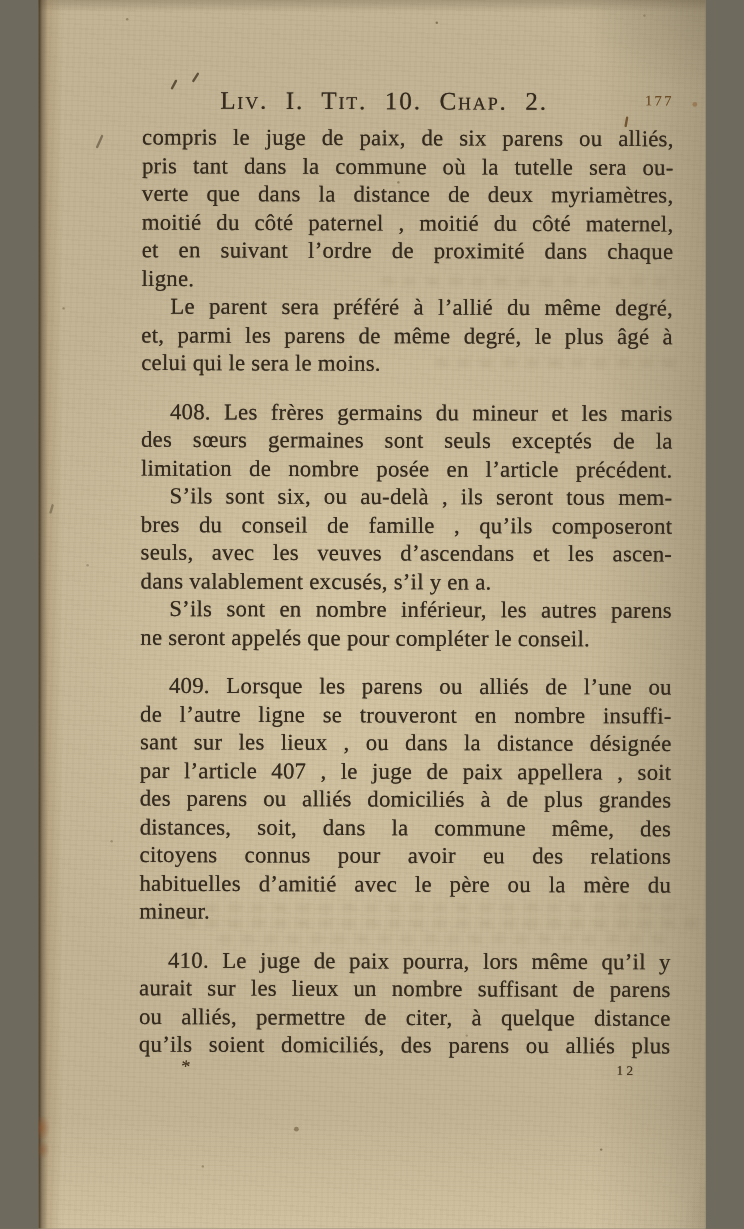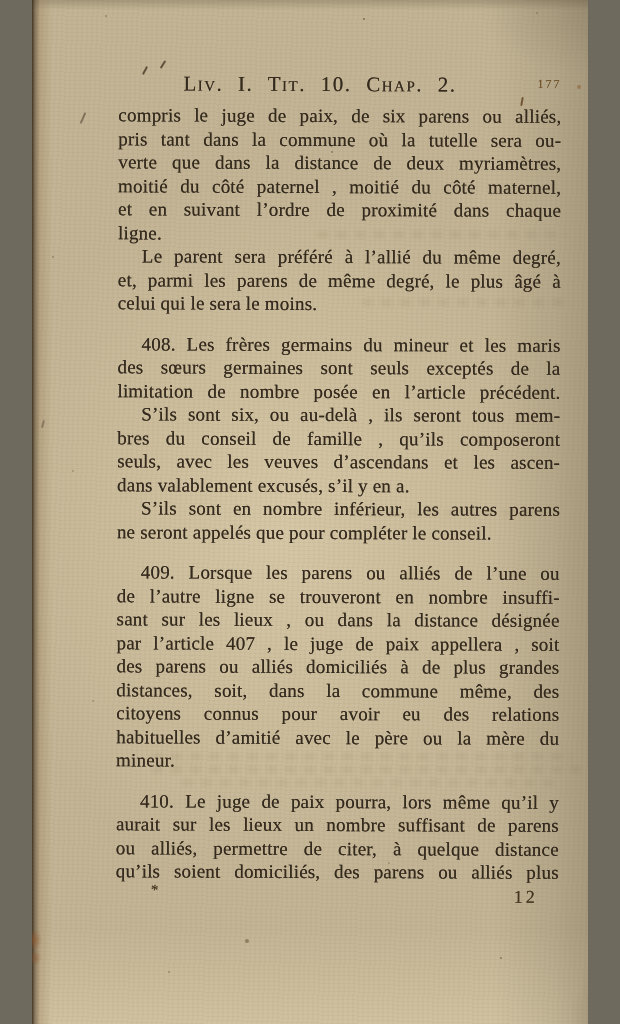--- a/index.html
+++ b/index.html
@@ -44,21 +44,21 @@
   .para{margin:0;}
   .para.spaced{margin-top:17px;}
   .para.indent .line:first-child{text-indent:24px;}
   .line{height:23.5px;line-height:23.5px;white-space:nowrap;overflow:visible;text-align:left;}
   .line.just{white-space:normal;text-align:justify;text-align-last:justify;}
   .footer-asterisk{
     position:absolute;left:120px;top:882px;font-size:15px;color:#453521;
     transform:rotate(8deg);text-shadow:0 0 .5px rgba(69,53,33,.7);
   }
   .footer-signature{
-    position:absolute;left:483px;top:886px;font-size:18px;letter-spacing:3px;
+    position:absolute;left:483px;top:886px;font-size:11px;letter-spacing:3px;
     color:#453521;text-shadow:0 0 .6px rgba(69,53,33,.8);
   }
   .ghost{
     position:absolute;height:7px;border-radius:3px;opacity:.15;pointer-events:none;
     background:repeating-linear-gradient(90deg, rgba(96,76,50,.5) 0 11px, rgba(96,76,50,0) 11px 19px);
     filter:blur(2px);
   }
   .g1{left:285px;top:231px;width:250px;}
   .g2{left:330px;top:299px;width:205px;}
   .g3{left:300px;top:509px;width:215px;opacity:.11;}

